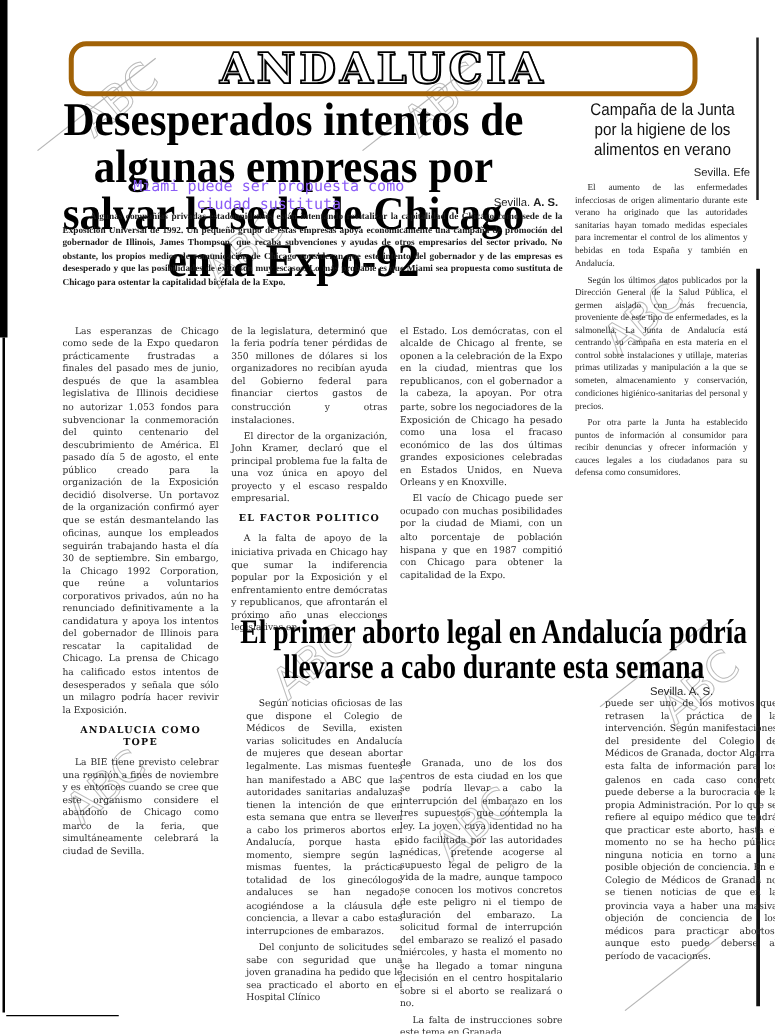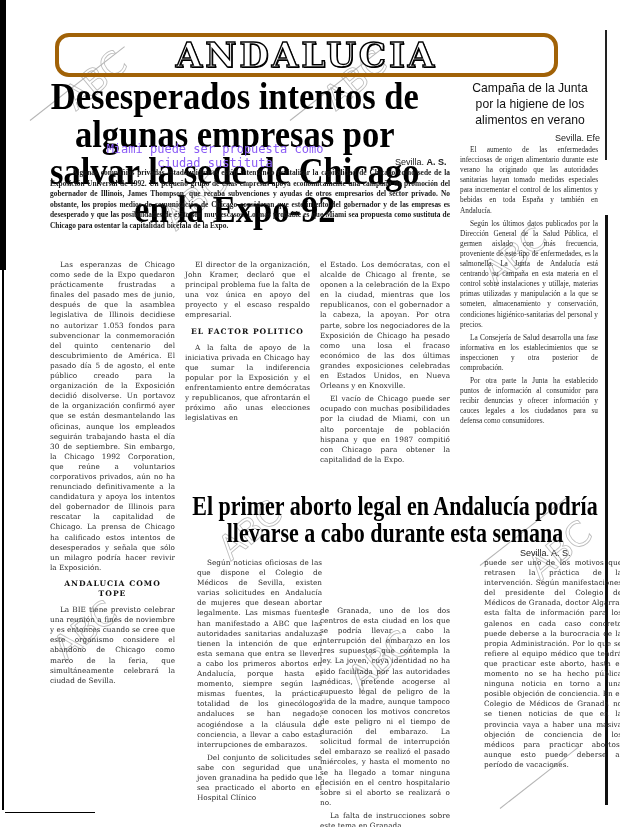--- a/index.html
+++ b/index.html
@@ -105,36 +105,36 @@
 </div>
 <div class="lead">Algunas compañías privadas estadounidenses están intentando revitalizar la capitalidad de Chicago como sede de la Exposición Universal de 1992. Un pequeño grupo de estas empresas apoya económicamente una campaña de promoción del gobernador de Illinois, James Thompson, que recaba subvenciones y ayudas de otros empresarios del sector privado. No obstante, los propios medios de comunicación de Chicago consideran que este intento del gobernador y de las empresas es desesperado y que las posibilidades de éxito son muy escasos. Lo más probable es que Miami sea propuesta como sustituta de Chicago para ostentar la capitalidad bicéfala de la Expo.</div>
 
 <div class="col" style="left:50px;top:260px;width:125px;">
   <p>Las esperanzas de Chicago como sede de la Expo quedaron prácticamente frustradas a finales del pasado mes de junio, después de que la asamblea legislativa de Illinois decidiese no autorizar 1.053 fondos para subvencionar la conmemoración del quinto centenario del descubrimiento de América. El pasado día 5 de agosto, el ente público creado para la organización de la Exposición decidió disolverse. Un portavoz de la organización confirmó ayer que se están desmantelando las oficinas, aunque los empleados seguirán trabajando hasta el día 30 de septiembre. Sin embargo, la Chicago 1992 Corporation, que reúne a voluntarios corporativos privados, aún no ha renunciado definitivamente a la candidatura y apoya los intentos del gobernador de Illinois para rescatar la capitalidad de Chicago. La prensa de Chicago ha calificado estos intentos de desesperados y señala que sólo un milagro podría hacer revivir la Exposición.</p>
   <h4>ANDALUCIA COMO TOPE</h4>
   <p>La BIE tiene previsto celebrar una reunión a fines de noviembre y es entonces cuando se cree que este organismo considere el abandono de Chicago como marco de la feria, que simultáneamente celebrará la ciudad de Sevilla.</p>
 </div>
 
 <div class="col" style="left:185px;top:260px;width:125px;">
+  <p style="text-indent:0">de la legislatura, determinó que la feria podría tener pérdidas de 350 millones de dólares si los organizadores no recibían ayuda del Gobierno federal para financiar ciertos gastos de construcción y otras instalaciones.</p>
   <p>El director de la organización, John Kramer, declaró que el principal problema fue la falta de una voz única en apoyo del proyecto y el escaso respaldo empresarial.</p>
   <h4>EL FACTOR POLITICO</h4>
   <p>A la falta de apoyo de la iniciativa privada en Chicago hay que sumar la indiferencia popular por la Exposición y el enfrentamiento entre demócratas y republicanos, que afrontarán el próximo año unas elecciones legislativas en</p>
 </div>
 
 <div class="col" style="left:320px;top:260px;width:130px;">
   <p style="text-indent:0">el Estado. Los demócratas, con el alcalde de Chicago al frente, se oponen a la celebración de la Expo en la ciudad, mientras que los republicanos, con el gobernador a la cabeza, la apoyan. Por otra parte, sobre los negociadores de la Exposición de Chicago ha pesado como una losa el fracaso económico de las dos últimas grandes exposiciones celebradas en Estados Unidos, en Nueva Orleans y en Knoxville.</p>
   <p>El vacío de Chicago puede ser ocupado con muchas posibilidades por la ciudad de Miami, con un alto porcentaje de población hispana y que en 1987 compitió con Chicago para obtener la capitalidad de la Expo.</p>
 </div>
 
 <div class="side-headline">Campaña de la Junta por la higiene de los alimentos en verano</div>
 <div class="byline" style="left:555px;top:133px;">Sevilla. Efe</div>
 <div class="col" style="left:460px;top:145px;width:138px;font-family:Liberation Serif, serif;">
   <p>El aumento de las enfermedades infecciosas de origen alimentario durante este verano ha originado que las autoridades sanitarias hayan tomado medidas especiales para incrementar el control de los alimentos y bebidas en toda España y también en Andalucía.</p>
   <p>Según los últimos datos publicados por la Dirección General de la Salud Pública, el germen aislado con más frecuencia, proveniente de este tipo de enfermedades, es la salmonella. La Junta de Andalucía está centrando su campaña en esta materia en el control sobre instalaciones y utillaje, materias primas utilizadas y manipulación a la que se someten, almacenamiento y conservación, condiciones higiénico-sanitarias del personal y precios.</p>
-  <p>La Consejería de Salud desarrolla una fase informativa en los establecimientos que se inspeccionen y otra posterior de comprobación.</p>
   <p>Por otra parte la Junta ha establecido puntos de información al consumidor para recibir denuncias y ofrecer información y cauces legales a los ciudadanos para su defensa como consumidores.</p>
 </div>
 
 <div class="headline second-headline">El primer aborto legal en Andalucía podría llevarse a cabo durante esta semana</div>
 <div class="byline" style="left:520px;top:548px;">Sevilla. A. S.</div>
 
 <div class="col" style="left:197px;top:558px;width:125px;">
   <p>Según noticias oficiosas de las que dispone el Colegio de Médicos de Sevilla, existen varias solicitudes en Andalucía de mujeres que desean abortar legalmente. Las mismas fuentes han manifestado a ABC que las autoridades sanitarias andaluzas tienen la intención de que en esta semana que entra se lleven a cabo los primeros abortos en Andalucía, porque hasta el momento, siempre según las mismas fuentes, la práctica totalidad de los ginecólogos andaluces se han negado, acogiéndose a la cláusula de conciencia, a llevar a cabo estas interrupciones de embarazos.</p>
   <p>Del conjunto de solicitudes se sabe con seguridad que una joven granadina ha pedido que le sea practicado el aborto en el Hospital Clínico</p>
 </div>

